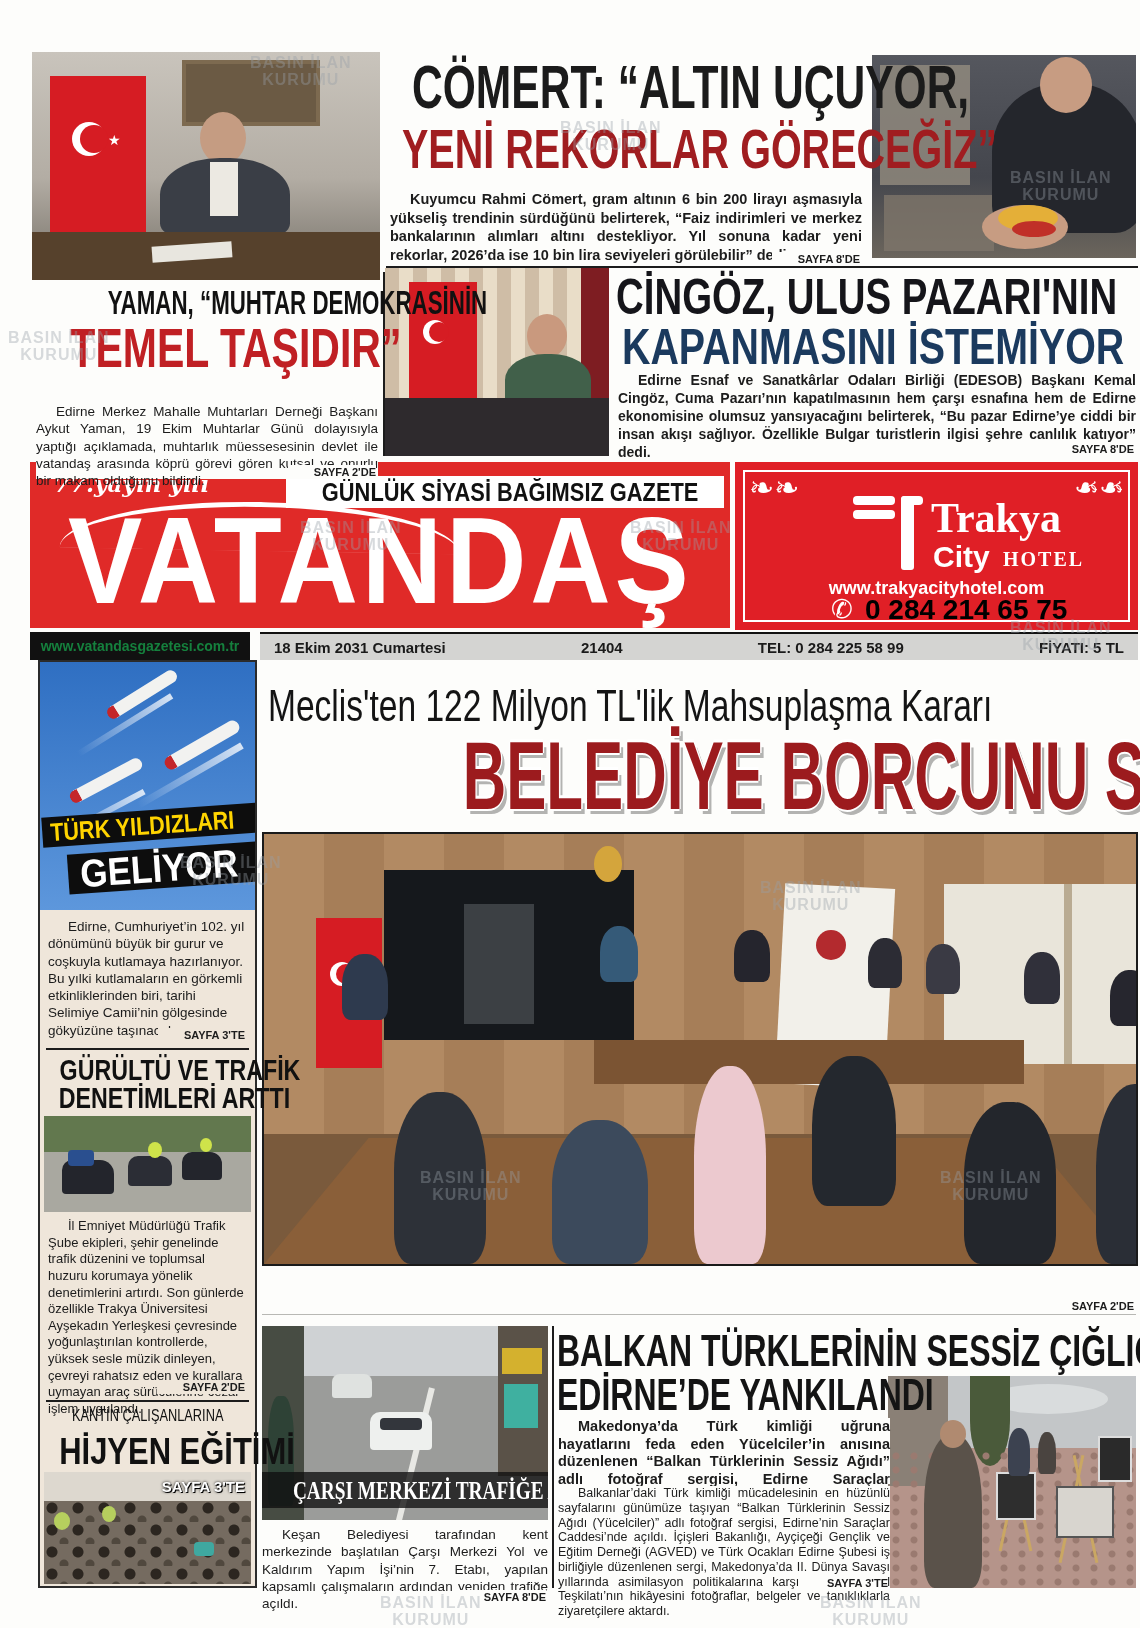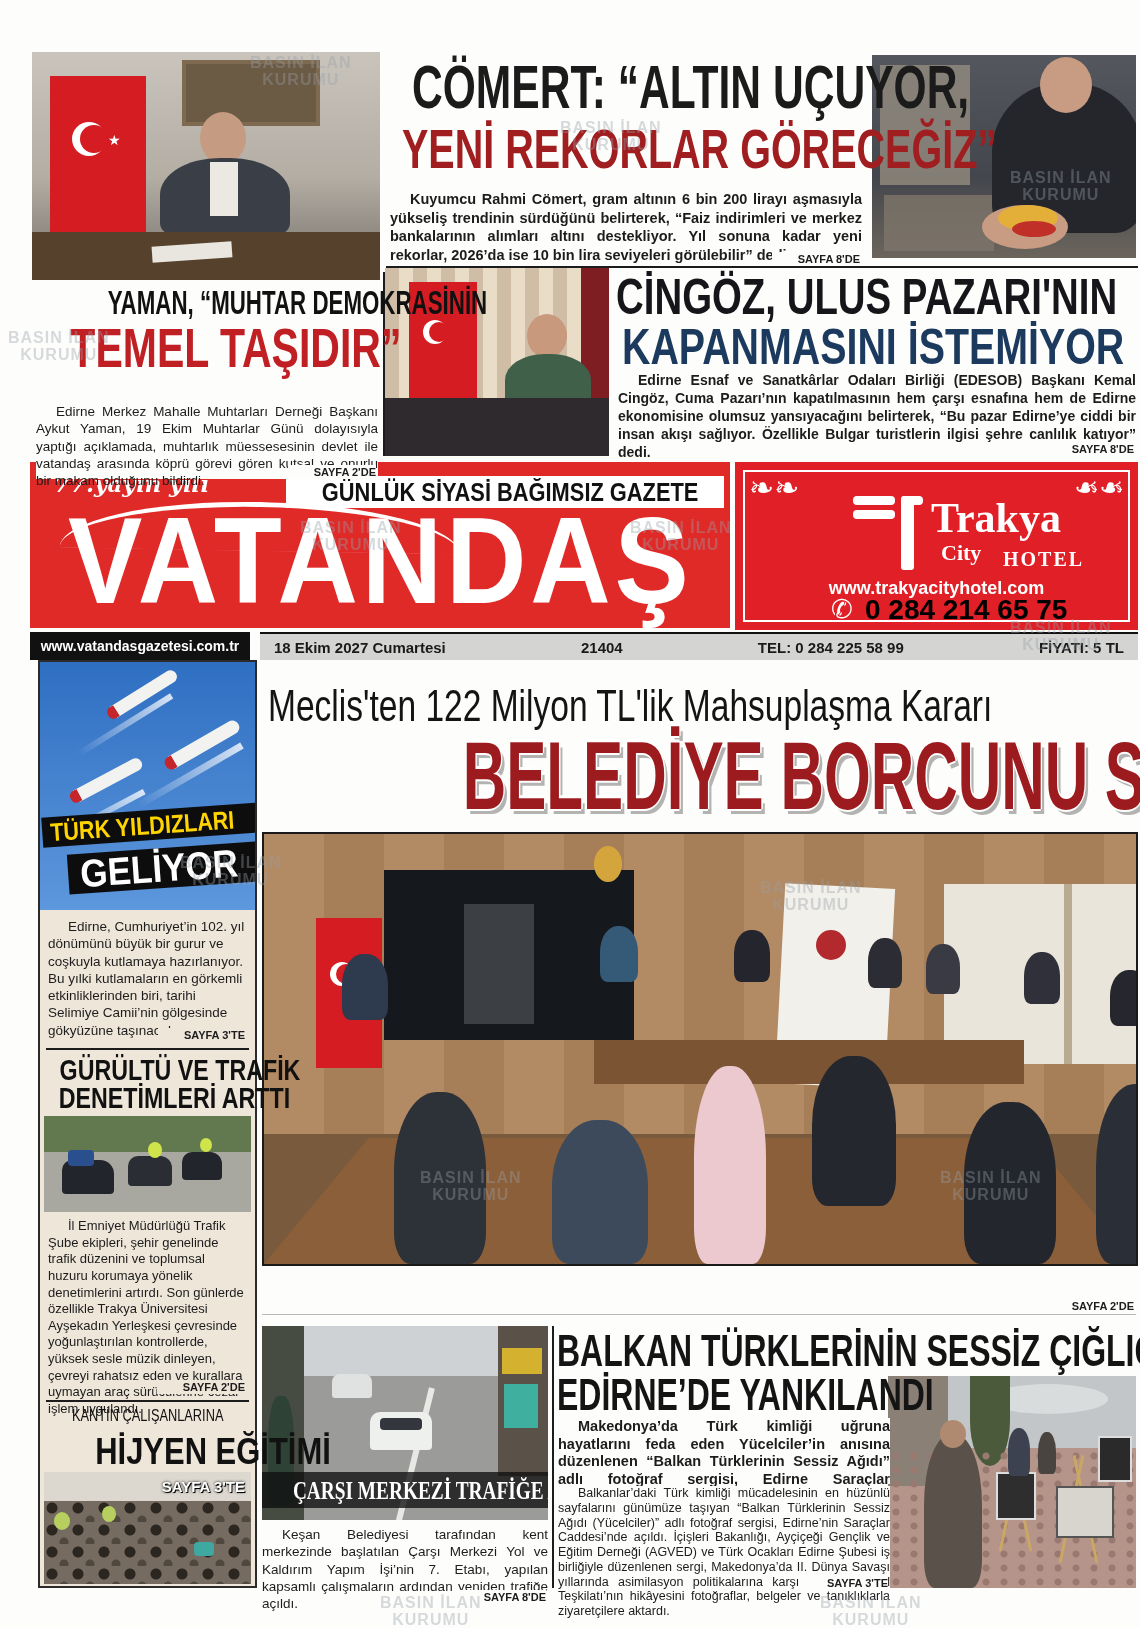--- a/index.html
+++ b/index.html
@@ -111,32 +111,32 @@
     <div class="abs" style="left:8px;top:8px;right:8px;bottom:8px;border:2px solid #fff;"></div>
     <div class="abs" style="left:14px;top:8px;color:#fff;font-size:30px;">❧❧</div>
     <div class="abs" style="right:14px;top:8px;color:#fff;font-size:30px;transform:scaleX(-1);">❧❧</div>
     <div class="abs" style="left:118px;top:34px;width:70px;height:76px;">
       <div class="shape" style="left:0;top:0;width:42px;height:9px;background:#fff;border-radius:4px;"></div>
       <div class="shape" style="left:0;top:14px;width:42px;height:9px;background:#fff;border-radius:4px;"></div>
       <div class="shape" style="left:48px;top:0;width:13px;height:74px;background:#fff;border-radius:3px;"></div>
       <div class="shape" style="left:48px;top:0;width:22px;height:9px;background:#fff;border-radius:4px;"></div>
     </div>
     <div class="abs hl" style="left:196px;top:36px;font-size:42px;color:#fff;font-family:'Liberation Serif',serif;"><span>Trakya</span></div>
-    <div class="abs hl" style="left:198px;top:80px;font-size:22px;color:#fff;font-family:Liberation Serif, serif;margin-left:8px;"><span>City</span></div>
+    <div class="abs hl" style="left:198px;top:80px;font-size:30px;color:#fff;font-family:Liberation Sans, sans-serif;"><span>City</span></div>
     <div class="abs hl" style="left:268px;top:88px;font-size:20px;color:#fff;font-family:'Liberation Serif',serif;letter-spacing:2px;"><span>HOTEL</span></div>
     <div class="abs bold" style="left:0;top:116px;width:403px;text-align:center;color:#fff;font-size:18px;"><span>www.trakyacityhotel.com</span></div>
     <div class="abs" style="left:96px;top:132px;color:#fff;font-size:26px;">✆</div>
     <div class="abs hl" style="left:130px;top:134px;font-size:28px;color:#000000;"><span>0 284 214 65 75</span></div>
   </div>
 
-  <div class="abs" style="left:30px;top:632px;width:220px;height:28px;background:#111;color:#ffffff;z-index:3;display:flex;align-items:center;justify-content:center;">
+  <div class="abs" style="left:30px;top:632px;width:220px;height:28px;background:#111;color:#15803d;z-index:3;display:flex;align-items:center;justify-content:center;">
     <span class="bold" style="font-size:14px;">www.vatandasgazetesi.com.tr</span>
   </div>
   <div class="abs" style="left:260px;top:632px;width:878px;height:28px;background:#d4d4d2;border-top:2px solid #111;z-index:3;display:flex;align-items:center;justify-content:space-between;padding:0 14px;box-sizing:border-box;">
-    <span class="bold" style="font-size:15px;">18 Ekim 2027 Cumartesi</span>
+    <span class="bold" style="font-size:15px;">18 Ekim 2031 Cumartesi</span>
     <span class="bold" style="font-size:15px;">21404</span>
     <span class="bold" style="font-size:15px;">TEL: 0 284 225 58 99</span>
     <span class="bold" style="font-size:15px;">FİYATI: 5 TL</span>
   </div>
 
   <div class="abs" style="left:38px;top:660px;width:219px;height:928px;background:#efe6da;border:2px solid #2b2b2b;box-sizing:border-box;z-index:2;">
 
     <div class="photo" style="left:0;top:0;width:215px;height:248px;background:linear-gradient(180deg,#2f6fc2 0%,#5d97dc 100%);">
       <div class="shape" style="left:30px;top:60px;width:110px;height:6px;background:linear-gradient(90deg,rgba(255,255,255,.0),rgba(255,255,255,.8));transform:rotate(-32deg);"></div>
       <div class="shape" style="left:90px;top:110px;width:120px;height:7px;background:linear-gradient(90deg,rgba(255,255,255,.0),rgba(255,255,255,.8));transform:rotate(-30deg);"></div>
@@ -178,21 +178,21 @@
     <div class="abs body-txt" style="left:8px;top:556px;width:199px;height:176px;background:#efe6da;text-align:left;font-size:13px;">
       <span>İl Emniyet Müdürlüğü Trafik Şube ekipleri, şehir genelinde trafik düzenini ve toplumsal huzuru korumaya yönelik denetimlerini artırdı. Son günlerde özellikle Trakya Üniversitesi Ayşekadın Yerleşkesi çevresinde yoğunlaştırılan kontrollerde, yüksek sesle müzik dinleyen, çevreyi rahatsız eden ve kurallara uymayan araç sürücülerine cezai işlem uygulandı.</span>
       <span class="sayfa">SAYFA 2'DE</span>
     </div>
 
     <div class="rule" style="left:6px;top:738px;width:203px;height:2px;"></div>
 
     <div class="abs" style="left:0;top:744px;width:215px;text-align:center;font-size:16px;color:#111;white-space:nowrap;z-index:3;">
       <span class="cc" style="transform:scale(0.8,1.05);">KANTİN ÇALIŞANLARINA</span>
     </div>
-    <div class="abs hl" style="left:0;top:770px;width:215px;text-align:center;font-size:36px;color:#111;padding-left:36px;">
+    <div class="abs hl" style="left:0;top:770px;width:215px;text-align:center;font-size:36px;color:#111;">
       <span class="cc" style="transform:scale(0.86,1.05);">HİJYEN EĞİTİMİ</span>
     </div>
 
     <div class="photo" style="left:4px;top:810px;width:207px;height:112px;background:linear-gradient(180deg,#ddd8cf 0 26%,#756b60 26% 100%);">
       <div class="shape" style="left:0;top:28px;width:207px;height:84px;background-image:radial-gradient(circle at 8px 8px,#2c2620 5px,transparent 6px),radial-gradient(circle at 20px 20px,#50483e 4px,transparent 5px);background-size:26px 22px;"></div>
       <div class="shape" style="left:10px;top:40px;width:16px;height:18px;background:#b6cf5e;border-radius:50%;"></div>
       <div class="shape" style="left:58px;top:34px;width:14px;height:16px;background:#b6cf5e;border-radius:50%;"></div>
       <div class="shape" style="left:150px;top:70px;width:20px;height:14px;background:#3fa8a0;border-radius:4px;"></div>
       <div class="badge" style="right:6px;top:6px;font-size:15px;">SAYFA 3'TE</div>
     </div>

